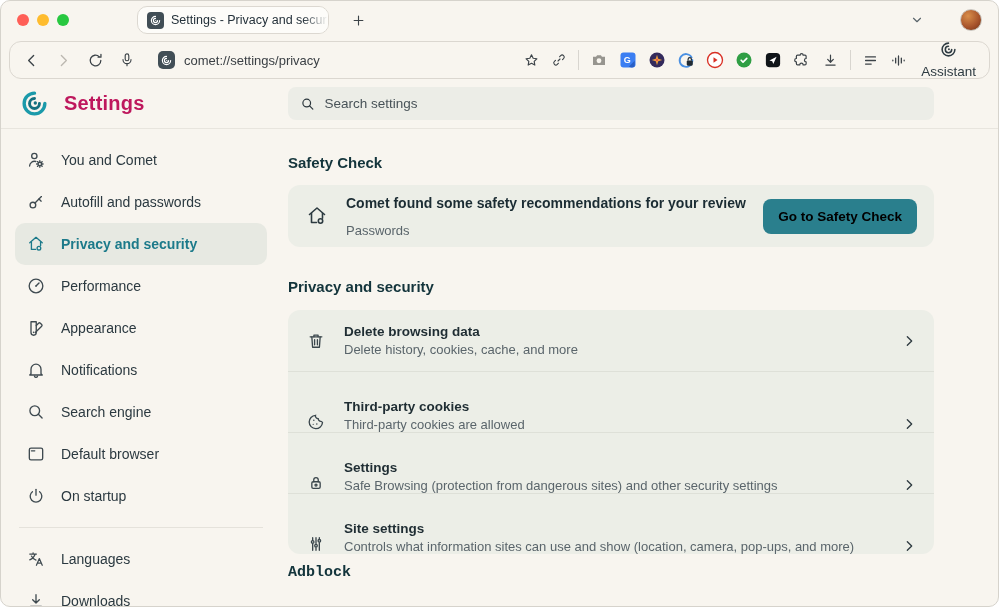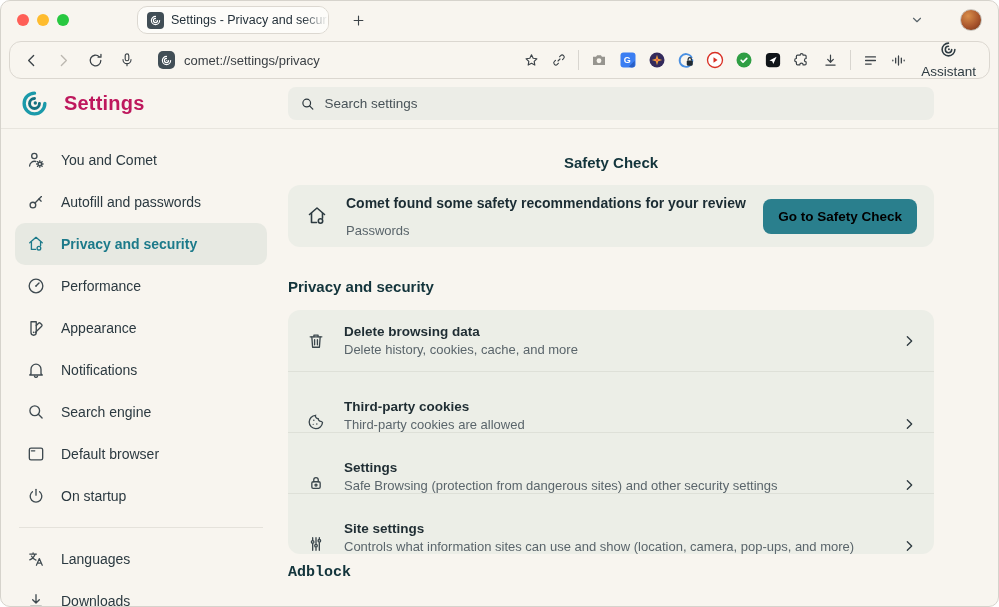--- a/index.html
+++ b/index.html
@@ -45,21 +45,21 @@
   .nav-divider { height:1px; background:#e5e2db; margin:10px 4px; }
 
   .main { flex:1; display:flex; flex-direction:column; min-width:0; }
   .main-header { height:50px; flex:0 0 50px; display:flex; align-items:center; border-bottom:1px solid #e8e5de; padding:0 64px 0 7px; }
   .searchbar { flex:1; height:33px; background:#ecede7; border-radius:8px; display:flex; align-items:center; padding:0 12px; gap:9px; }
   .searchbar input { border:none; outline:none; background:transparent; font-size:13.5px; color:#2c373d; width:100%; font-family:"Liberation Sans", sans-serif; }
   .searchbar input::placeholder { color:#3f4a50; opacity:.95; }
   .scroll { flex:1; overflow:hidden; padding:0 64px 0 7px; }
 
   .section-heading { font-size:15px; font-weight:600; color:#13343b; }
-  .h-safety { margin-top:25px;text-align:center; }
+  .h-safety { margin-top:25px; }
   .h-privacy { margin-top:31px; }
   .h-adblock { margin-top:10px;font-family:Liberation Mono, monospace; }
 
   .safety-card { margin-top:14px; height:62px; background:#eceee7; border-radius:12px; display:flex; align-items:center; padding:0 17px; gap:17px; }
   .safety-text { flex:1; min-width:0; }
   .safety-title { font-size:14px; font-weight:600; color:#1b2c33; }
   .safety-sub { font-size:13px; color:#5a656b; margin-top:12px; }
   .teal-btn { background:#2a7f8d; color:#000000; border:none; border-radius:8px; font-size:13.5px; font-weight:700; padding:10px 15px; font-family:"Liberation Sans", sans-serif; cursor:pointer; white-space:nowrap; }
 
   .rows-card { margin-top:15px; background:#eceee7; border-radius:12px; overflow:hidden; }

